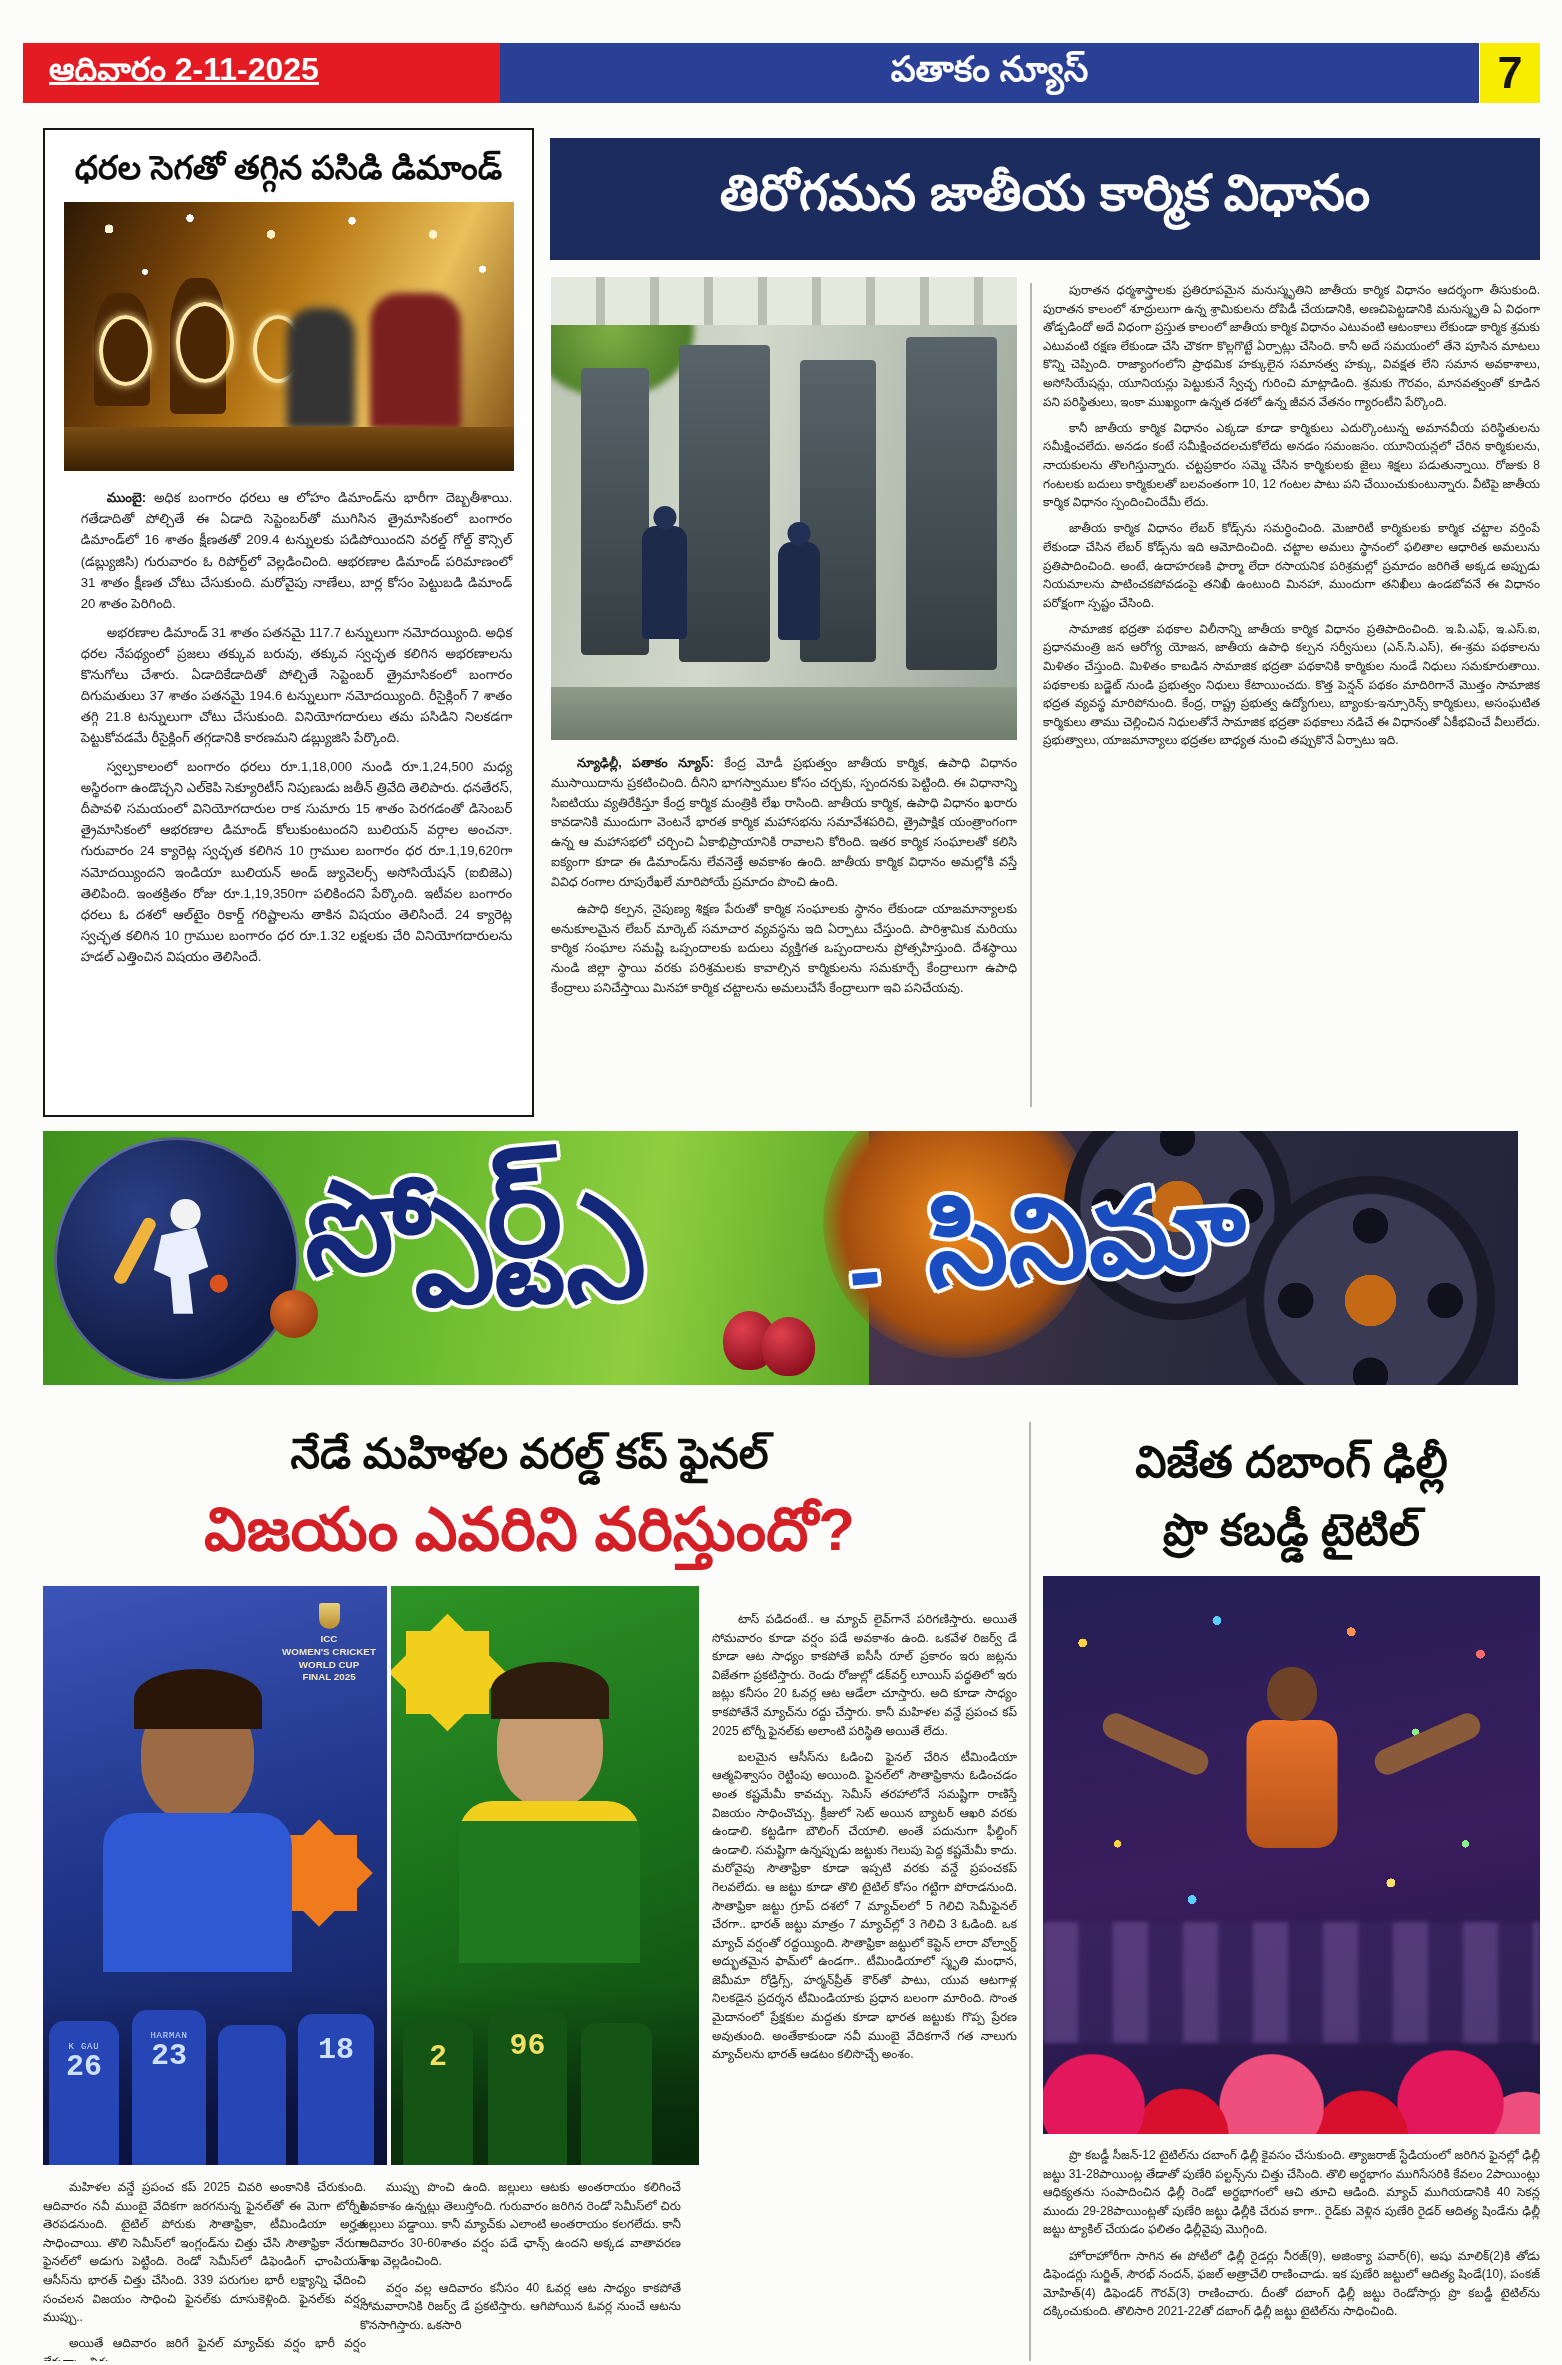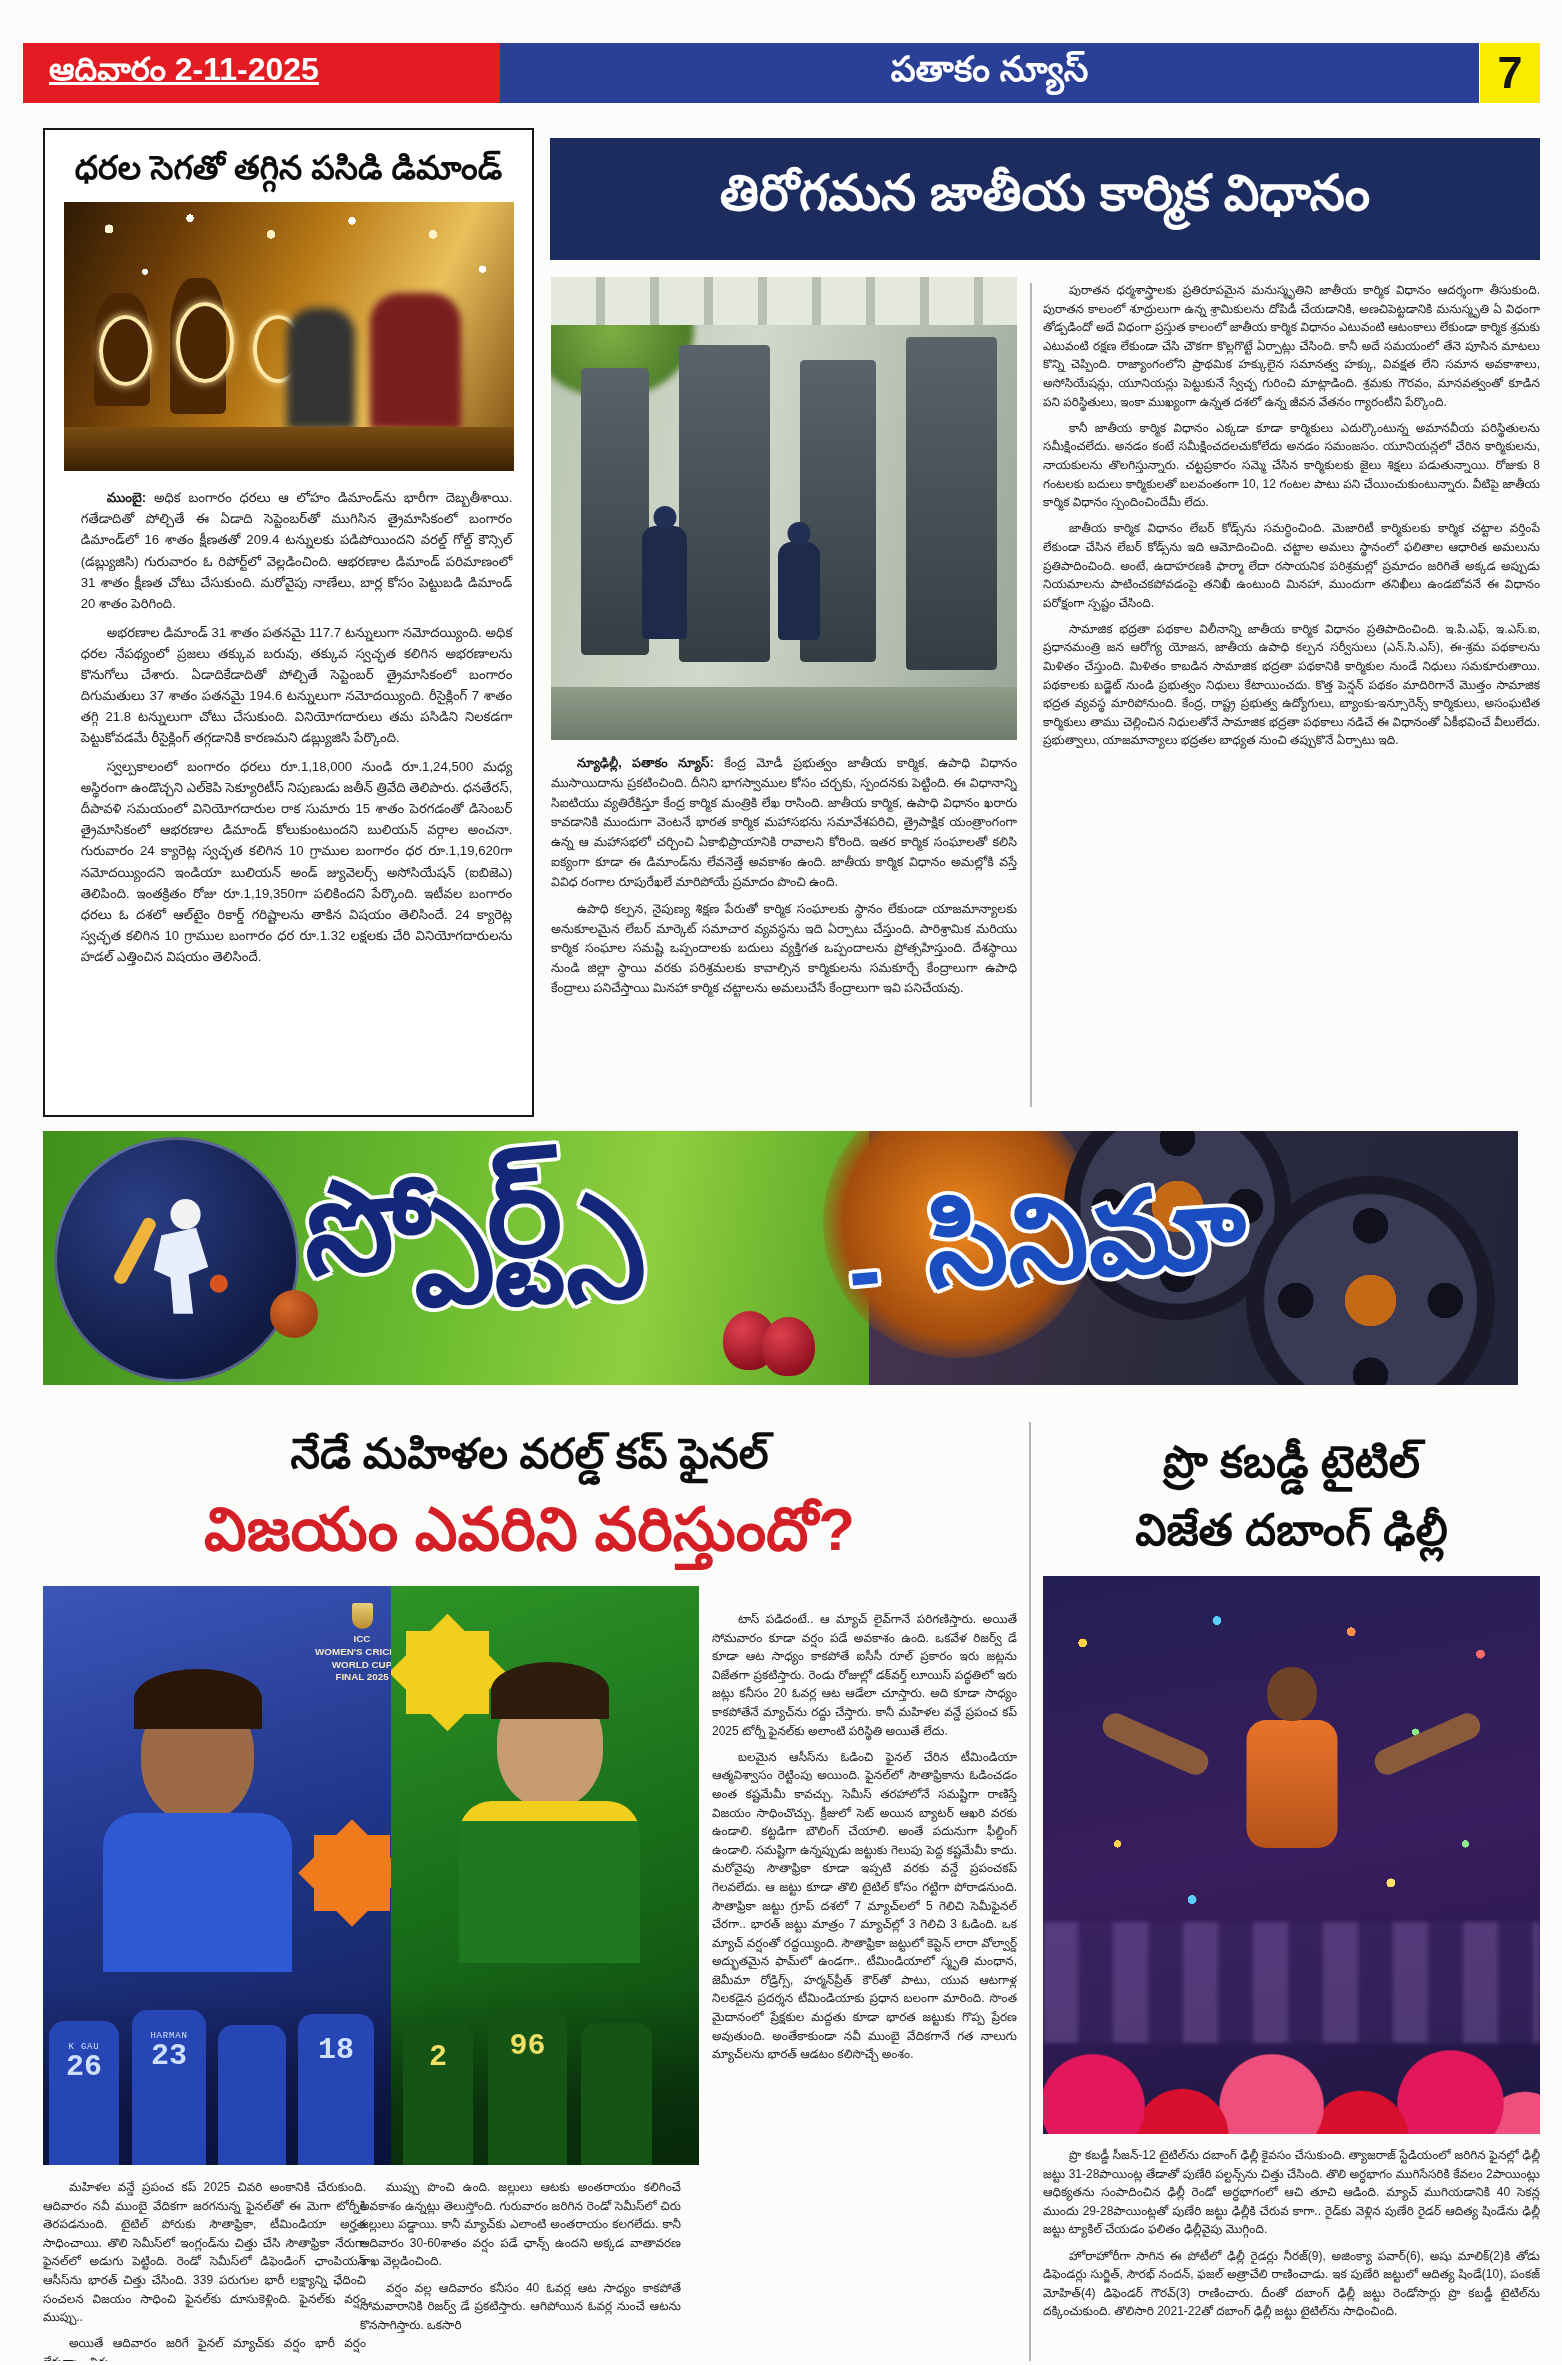--- a/index.html
+++ b/index.html
@@ -89,21 +89,21 @@
             text-shadow:-3.8px 0 0 #fff,3.8px 0 0 #fff,0 -3.8px 0 #fff,0 3.8px 0 #fff,
                         -3px -3px 0 #fff,3px 3px 0 #fff,-3px 3px 0 #fff,3px -3px 0 #fff;}
   .bnr-w1{left:261px;top:12px;font-size:127px;transform:rotate(-5deg);}
   .bnr-sep{left:805px;top:83px;font-size:98px;color:#1f55c8;transform:rotate(-5deg);}
   .bnr-w2{left:884px;top:39px;font-size:115px;color:#1a4ec0;transform:rotate(-4deg);}
 
   
   .ck-h1{left:43px;top:1430px;width:973px;text-align:center;font-size:42px;font-weight:bold;color:#0d0d0d;}
   .ck-h2{left:43px;top:1495px;width:973px;text-align:center;font-size:60px;font-weight:bold;color:#d51f27;}
   .ph{overflow:hidden;}
-  .ph-india{left:43px;top:1586px;width:344px;height:579px;background:linear-gradient(165deg,#3c55b8,#20368a 45%,#101a4e);padding-left:33px;}
+  .ph-india{left:43px;top:1586px;width:344px;height:579px;background:linear-gradient(165deg,#3c55b8,#20368a 45%,#101a4e);}
   .ph-sa{left:391px;top:1586px;width:308px;height:579px;background:linear-gradient(160deg,#2e9426,#176a18 55%,#0b3a0e);}
   .head-sk{position:absolute;border-radius:46%;}
   .shirt{position:absolute;border-radius:33px 33px 0 0;}
   .star8{position:absolute;}
   .star8,.star8::after{background:#ef7b1d;}
   .star8::after{content:"";position:absolute;inset:0;transform:rotate(45deg);background:inherit;}
   .star-y,.star-y::after{background:#f2cf1d;}
   .icc{position:absolute;right:9px;top:16.6px;width:98px;text-align:center;color:#f3e6c5;font-size:9.8px;line-height:1.3;font-weight:bold;}
   .trophy{width:21px;height:26px;margin:0 auto 4.5px;background:linear-gradient(180deg,#e8cf7a,#b98d2e);border-radius:3px 3px 12px 12px;}
   .team-row{position:absolute;left:0;bottom:0;width:100%;height:178px;}
@@ -300,22 +300,22 @@
     <p>మహిళల వన్డే ప్రపంచ కప్ 2025 చివరి అంకానికి చేరుకుంది. ఆదివారం నవీ ముంబై వేదికగా జరగనున్న ఫైనల్‌తో ఈ మెగా టోర్నీకి తెరపడనుంది. టైటిల్ పోరుకు సౌతాఫ్రికా, టీమిండియా అర్హత సాధించాయి. తొలి సెమీస్‌లో ఇంగ్లండ్‌ను చిత్తు చేసి సౌతాఫ్రికా నేరుగా ఫైనల్‌లో అడుగు పెట్టింది. రెండో సెమీస్‌లో డిఫెండింగ్ ఛాంపియన్ ఆసీస్‌ను భారత్ చిత్తు చేసింది. 339 పరుగుల భారీ లక్ష్యాన్ని ఛేదించి సంచలన విజయం సాధించి ఫైనల్‌కు దూసుకెళ్లింది. ఫైనల్‌కు వర్షం ముప్పు..</p>
     <p>అయితే ఆదివారం జరిగే ఫైనల్ మ్యాచ్‌కు వర్షం భారీ వర్షం లేకున్నా.. చిరు</p>
   </div>
   <div class="abs ck-col2 jt t15">
     <p>ముప్పు పొంచి ఉంది. జల్లులు ఆటకు అంతరాయం కలిగించే అవకాశం ఉన్నట్లు తెలుస్తోంది. గురువారం జరిగిన రెండో సెమీస్‌లో చిరు జల్లులు పడ్డాయి. కానీ మ్యాచ్‌కు ఎలాంటి అంతరాయం కలగలేదు. కానీ ఆదివారం 30-60శాతం వర్షం పడే ఛాన్స్ ఉందని అక్కడ వాతావరణ శాఖ వెల్లడించింది.</p>
     <p>వర్షం వల్ల ఆదివారం కనీసం 40 ఓవర్ల ఆట సాధ్యం కాకపోతే సోమవారానికి రిజర్వ్ డే ప్రకటిస్తారు. ఆగిపోయిన ఓవర్ల నుంచే ఆటను కొనసాగిస్తారు. ఒకసారి</p>
   </div>
 
   <div class="abs vline2"></div>
   <div class="abs kb-h">
+    <div>విజేత దబాంగ్ ఢిల్లీ</div>
     <div>ప్రొ కబడ్డీ టైటిల్</div>
-    <div>విజేత దబాంగ్ ఢిల్లీ</div>
   </div>
   <div class="abs kb-photo">
     <div class="kb-confetti"></div>
     <div class="kb-crowd"></div>
     <div class="kb-arm kb-arm-l"></div>
     <div class="kb-arm kb-arm-r"></div>
     <div class="kb-man-torso"></div>
     <div class="kb-head"></div>
     <div class="kb-balloons"></div>
   </div>

